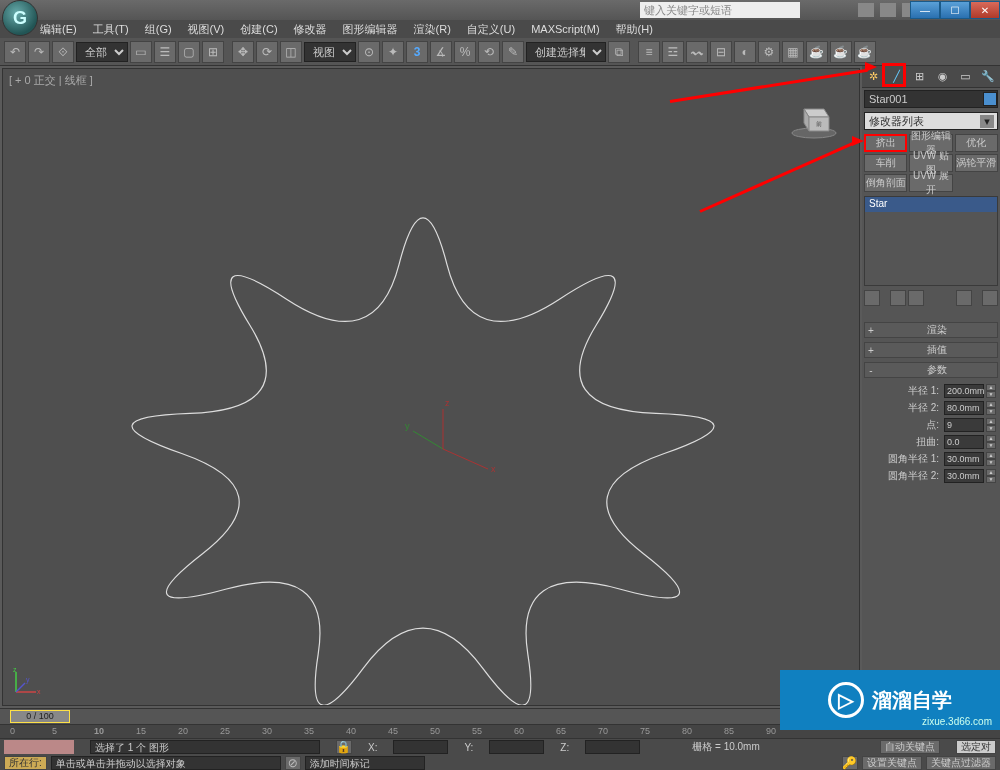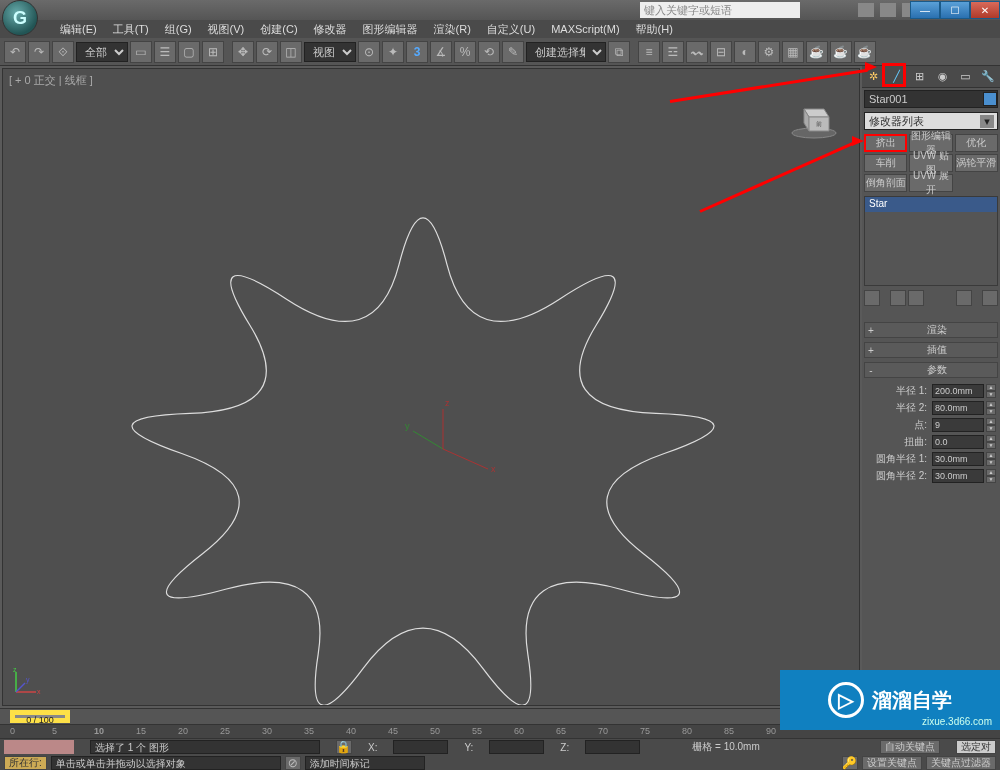--- a/index.html
+++ b/index.html
@@ -9,21 +9,21 @@
 .titlebar { height: 20px; background: linear-gradient(#6a6a6a,#555); display: flex; align-items: center; position: relative; }
 .title-center { position: absolute; left: 300px; color: #89d6ff; font-size: 12px; font-weight: bold; }
 .title-tools { position: absolute; right: 200px; width: 160px; height: 16px; background: #eee; color: #888; font-size: 11px; padding-left: 4px; display: flex; align-items: center; }
 .title-icons { position: absolute; right: 60px; display: flex; gap: 6px; }
 .title-icons span { width: 16px; height: 14px; background: #888; display:inline-block; }
 .winbtns { position: absolute; right: 0; display: flex; }
 .winbtn { width: 30px; height: 18px; border: 1px solid #1a5a8a; background: linear-gradient(#5aa0d8,#2a70b0); display:flex; align-items:center; justify-content:center; color:#fff; font-size:10px; }
 .winbtn.close { background: linear-gradient(#d86a5a,#b03a2a); }
 
 
-.menubar { height: 18px; background: #4a4a4a; display: flex; align-items: center; padding-left: 52px; }
+.menubar { height: 18px; background: #4a4a4a; display: flex; align-items: center; padding-left: 32px; }
 .app-icon { position:absolute; left:2px; top:0; width:36px; height:36px; background:radial-gradient(circle at 40% 35%, #6aa 0%, #255 70%); border-radius:50%; display:flex; align-items:center; justify-content:center; color:#cff; font-weight:bold; font-size:18px; border:1px solid #333; z-index:5;}
 .menu-item { padding: 0 8px; font-size: 11px; color: #ddd; }
 
 
 .toolbar { height: 28px; background: #555; border-bottom: 1px solid #333; display: flex; align-items: center; padding: 0 4px; gap: 2px; }
 .tb-btn { width: 22px; height: 22px; background: #6a6a6a; border: 1px solid #444; display:flex; align-items:center; justify-content:center; font-size:12px; color:#bbb; }
 .tb-sel { height: 20px; background: #333; border: 1px solid #222; color: #ccc; font-size: 11px; padding: 0 4px; }
 .tb-sep { width: 4px; }
 
 
@@ -47,28 +47,28 @@
 .sp-stack { height:90px; background:#555; border:1px solid #3a3a3a; margin:2px; overflow:hidden;}
 .sp-stack-item { background:#3a5a8a; color:#fff; padding:1px 4px; height:15px; font-size:10px; }
 .sp-tools { height:20px; display:flex; gap:2px; padding:2px; align-items:center;}
 .sp-tool { width:16px; height:16px; background:#6a6a6a; border:1px solid #444; }
 .rollout-hd { background:#5a5a5a; border:1px solid #444; text-align:center; height:16px; display:flex; align-items:center; margin:2px; font-size:10px;}
 .rollout-hd .pm { width:12px; text-align:center;}
 .rollout-hd .txt { flex:1; text-align:center;}
 .rollout-body { padding:2px 4px; }
 .param-row { display:flex; align-items:center; height:17px; font-size:10px; gap:2px;}
 .param-row label { flex:1; text-align:right; padding-right:3px; }
-.spinner { width:52px; height:14px; background:#3a3a3a; border:1px solid #222; color:#ccc; font-size:9px; padding-left:2px; display:flex; align-items:center;}
+.spinner { width:40px; height:14px; background:#3a3a3a; border:1px solid #222; color:#ccc; font-size:9px; padding-left:2px; display:flex; align-items:center;}
 .spinbtns { width:10px; height:14px; background:#6a6a6a; display:flex; flex-direction:column; }
 .spinbtns div{flex:1; border:1px solid #444; font-size:5px; text-align:center; line-height:5px;}
 
 
 .bottom { height: 62px; background:#4a4a4a; border-top:1px solid #333;}
 .time-slider { height:16px; background:#555; position:relative; border-bottom:1px solid #333;}
-.time-handle { position:absolute; left:10px; top:1px; width:60px; height:13px; background:#888; border:5px solid #fde047; font-size:9px; text-align:center; color:#222;}
+.time-handle { position:absolute; left:10px; top:1px; width:60px; height:13px; background:#888; border:1px solid #fde047; font-size:9px; text-align:center; color:#222;}
 .time-ruler { height:14px; background:#444; border-bottom:1px solid #333; display:flex; font-size:9px; color:#999; position:relative;}
 .status-row { height:16px; display:flex; align-items:center; gap:16px; padding:0 4px; font-size:10px;}
 .status-row2 { height:16px; display:flex; align-items:center; gap:4px; padding:0 4px; font-size:10px;}
 .coord-box { width:55px; height:14px; background:#333; border:1px solid #222; padding-left:2px;}
 .status-btn { height:14px; padding:0 4px; background:#6a6a6a; border:1px solid #444; display:flex; align-items:center;}
 .prompt-box { background:#333; border:1px solid #222; padding-left:4px; height:14px; flex:0 0 230px;}
 
 
 .watermark { position:absolute; right:0; bottom:40px; width:220px; height:60px; background:#1080c0; display:flex; align-items:center; justify-content:center; gap:8px; color:#fff; font-size:20px; font-weight:bold; z-index:20;}
 .wm-icon { width:36px; height:36px; border:3px solid #fff; border-radius:50%; display:flex; align-items:center; justify-content:center;}

